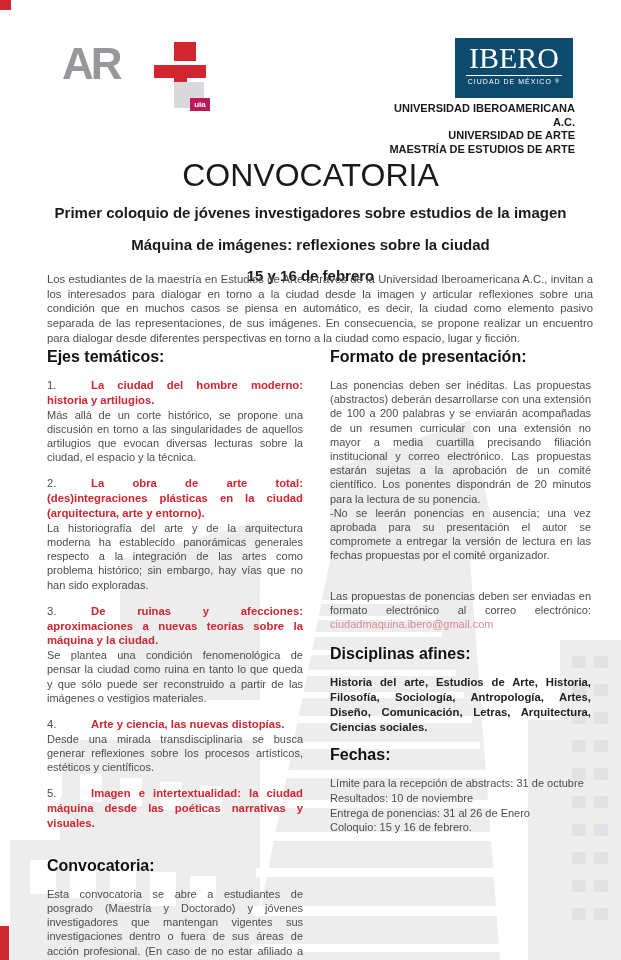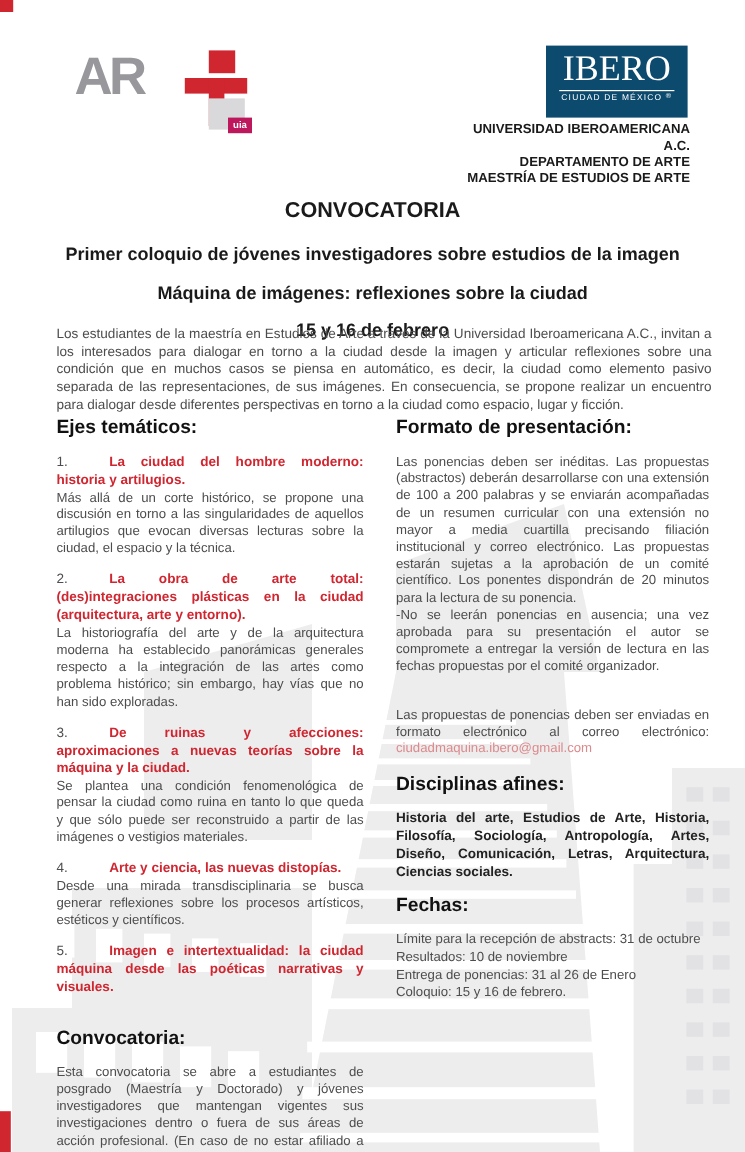--- a/index.html
+++ b/index.html
@@ -34,21 +34,21 @@
   .ibero-divider{width:96px;height:1px;background:#ffffff;margin:0 auto 2px auto;}
   .ibero-sub{font-size:7px;letter-spacing:1px;}
   .ibero-reg{font-size:6px;vertical-align:top;}
 
   
   .org-lines{position:absolute;right:46px;top:102px;text-align:right;
     font-weight:bold;font-size:11px;line-height:13.5px;color:#1a1a1a;}
 
   
   .title-block{position:absolute;left:0;top:160px;width:621px;text-align:center;color:#1a1a1a;}
-  .main-title{font-size:18px;font-weight:bold;letter-spacing:0px;line-height:30px;}
+  .main-title{font-size:32px;font-weight:normal;letter-spacing:0px;line-height:30px;}
   .sub-line{font-size:15px;font-weight:bold;line-height:17.5px;margin-top:14px;}
 
   
   .intro{position:absolute;left:47px;top:261px;width:546px;
     font-size:11.3px;line-height:14.6px;color:#4d4d4d;text-align:justify;}
 
   
   .col-left{position:absolute;left:47px;top:348px;width:256px;}
   .col-right{position:absolute;left:330px;top:348px;width:261px;}
 
@@ -155,21 +155,21 @@
     <div class="ibero-divider"></div>
     <div class="ibero-sub">
       <span>CIUDAD DE MÉXICO</span>
       <span class="ibero-reg">®</span>
     </div>
   </div>
 
   <div class="org-lines">
     <div>UNIVERSIDAD IBEROAMERICANA</div>
     <div>A.C.</div>
-    <div>DEPARTAMENTO DE ARTE</div>
+    <div>UNIVERSIDAD DE ARTE</div>
     <div>MAESTRÍA DE ESTUDIOS DE ARTE</div>
   </div>
 
   <div class="title-block">
     <div class="main-title">CONVOCATORIA</div>
     <div class="sub-line">Primer coloquio de jóvenes investigadores sobre estudios de la imagen</div>
     <div class="sub-line">Máquina de imágenes: reflexiones sobre la ciudad</div>
     <div class="sub-line">15 y 16 de febrero</div>
   </div>
 

